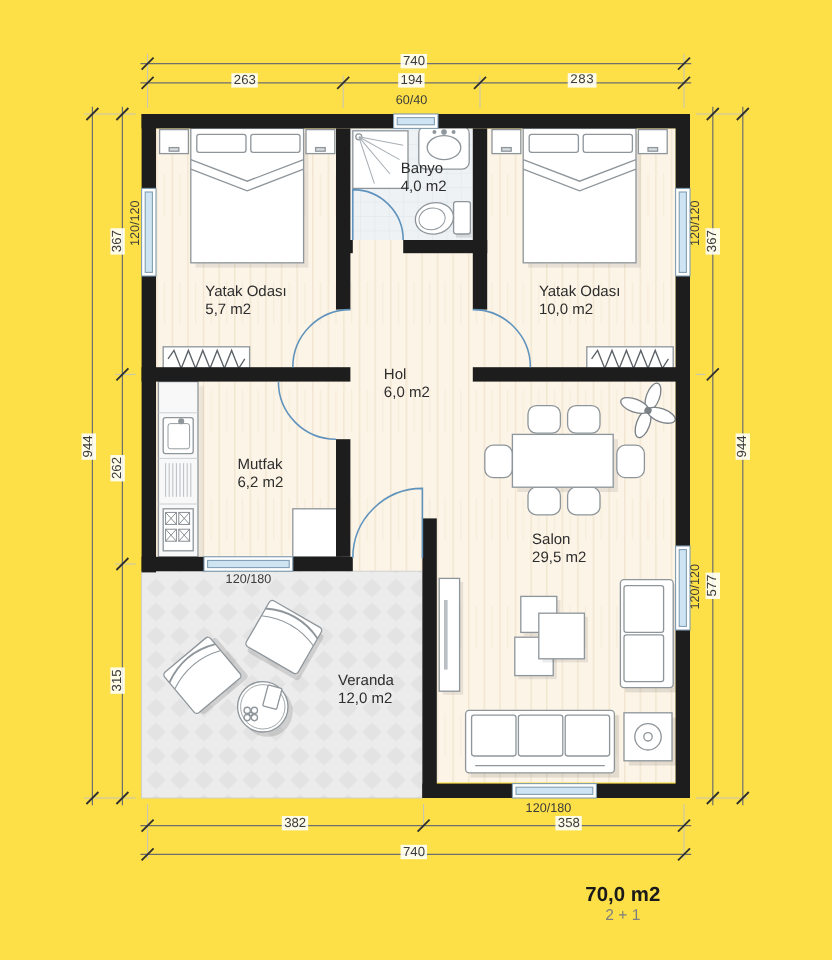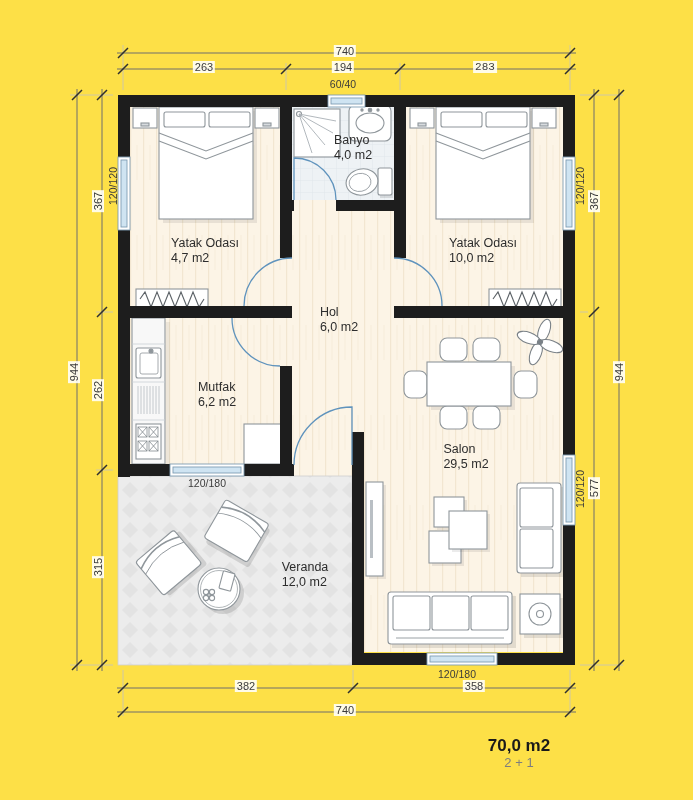--- a/index.html
+++ b/index.html
@@ -331,21 +331,21 @@
 <div class="win-lbl rot" style="left:580px; top:489px;">120/120</div>
 
 <div class="win-lbl" style="left:207px; top:483px;">120/180</div>
 <div class="win-lbl" style="left:457px; top:674px;">120/180</div>
 <div class="lbl" style="left:246px; top:686px;">382</div>
 <div class="lbl" style="left:474px; top:686px;">358</div>
 <div class="lbl" style="left:345px; top:710px;">740</div>
 
 <div class="room-lbl" style="left:205px; top:251px;">
   <div>Yatak Odası</div>
-  <div>4,7 m2</div>
+  <div>5,7 m2</div>
 </div>
 <div class="room-lbl" style="left:353px; top:148px;">
   <div>Banyo</div>
   <div>4,0 m2</div>
 </div>
 <div class="room-lbl" style="left:483px; top:251px;">
   <div>Yatak Odası</div>
   <div>10,0 m2</div>
 </div>
 <div class="room-lbl" style="left:339px; top:320px;">

